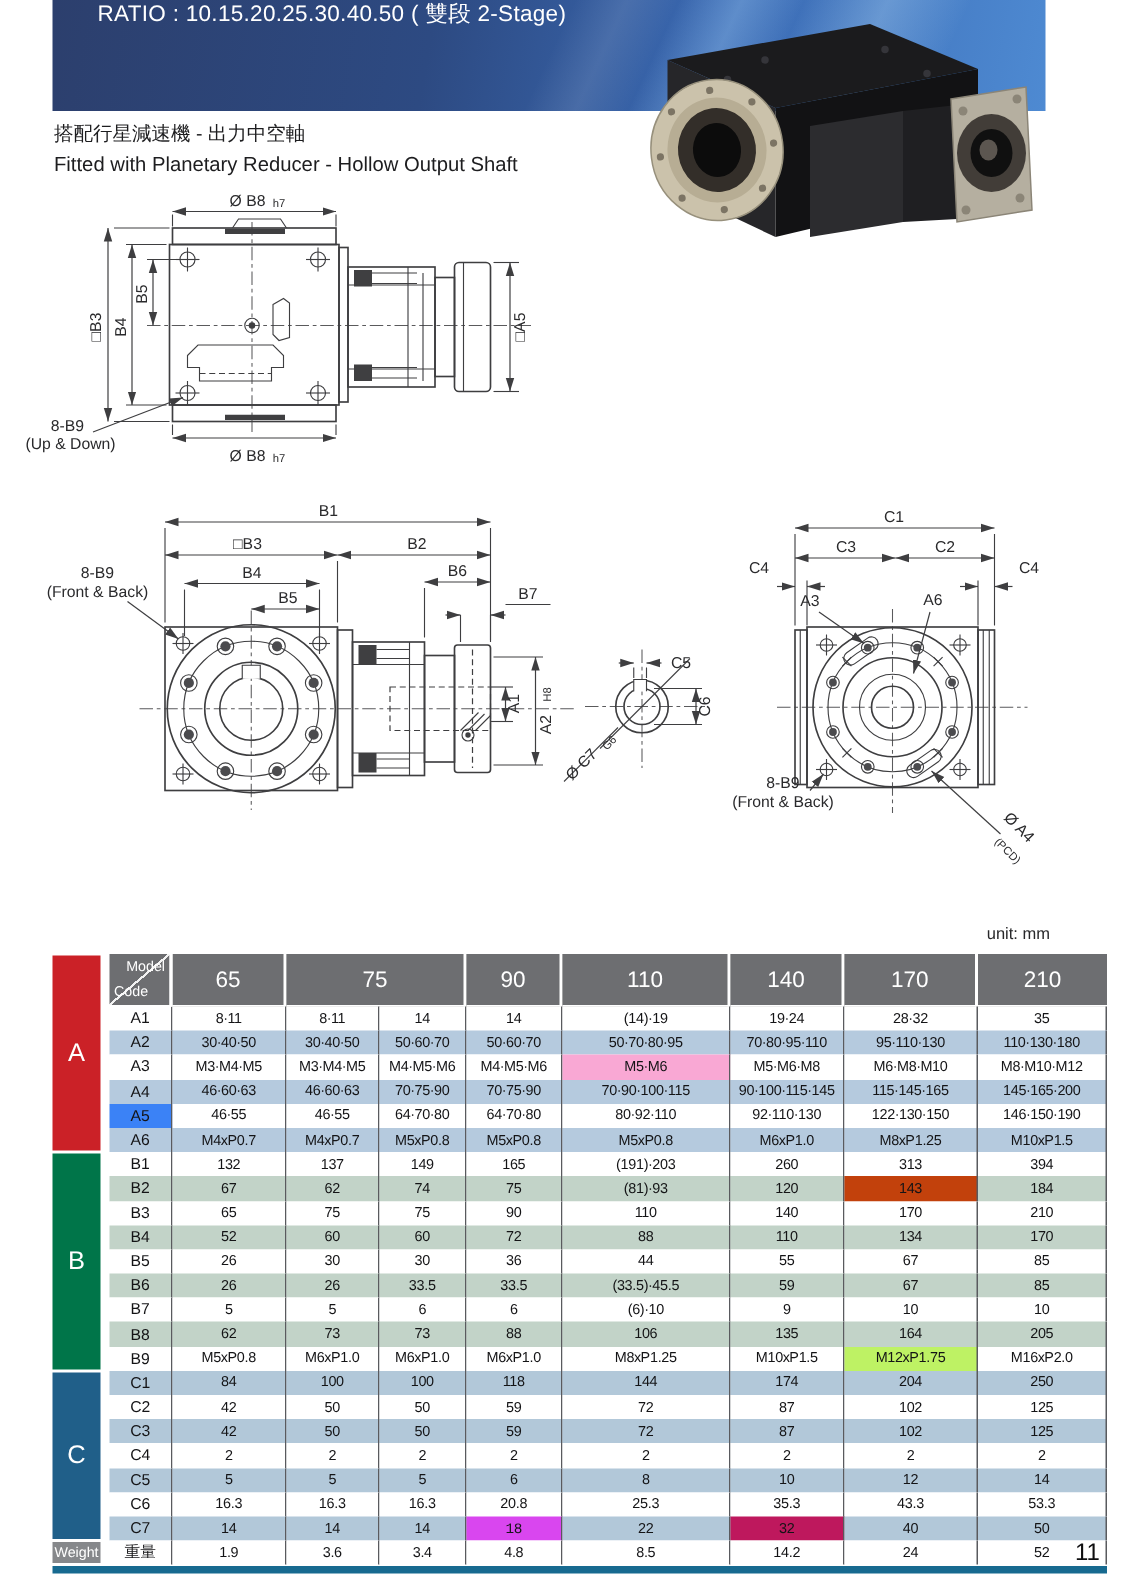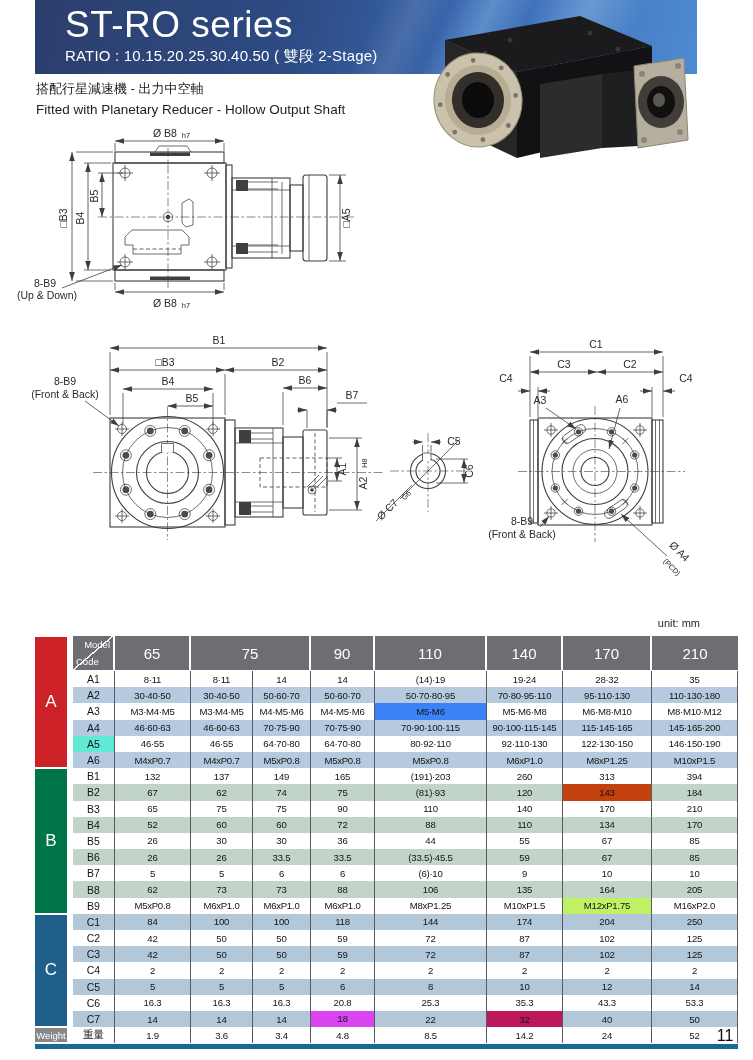--- a/index.html
+++ b/index.html
@@ -59,21 +59,20 @@
 
   .bottom-bar  { position:absolute; left:35px; top:1044px; width:703px; height:5px; background:var(--bottom-bar); }
   .page-number { position:absolute; left:706px; top:1027px; width:38px; text-align:center; font-size:16px; color:#0e0e0f; }
 </style>
 </head>
 <body>
 
 <div class="page">
 
   <div class="banner">
-    <h1>ST-RO series</h1>
     <div class="ratio">RATIO : 10.15.20.25.30.40.50 ( 雙段 2-Stage)</div>
   </div>
   <div class="sub zh">搭配行星減速機 - 出力中空軸</div>
   <div class="sub en">Fitted with Planetary Reducer - Hollow Output Shaft</div>
 
   <svg class="photo" width="355" height="162" viewBox="0 0 355 162">
     <g>
       <polygon points="55,40 190,16 262,46 127,72" fill="#1b1b1d"></polygon>
       <polygon points="55,40 127,72 127,158 55,124" fill="#262629"></polygon>
       <polygon points="127,72 262,46 262,126 127,158" fill="#121214"></polygon>
@@ -437,34 +436,34 @@
       <div class="dc" style="grid-area: 3 / 7; background: rgb(181, 202, 222);">50 · 60 · 70</div>
       <div class="dc" style="grid-area: 3 / 8; background: rgb(181, 202, 222);">50 · 70 · 80 · 95</div>
       <div class="dc" style="grid-area: 3 / 9; background: rgb(181, 202, 222);">70 · 80 · 95 · 110</div>
       <div class="dc" style="grid-area: 3 / 10; background: rgb(181, 202, 222);">95 · 110 · 130</div>
       <div class="dc" style="grid-area: 3 / 11; background: rgb(181, 202, 222);">110 · 130 · 180</div>
       <div class="cc" style="grid-area: 4 / 3; background: rgb(255, 255, 255);">A3</div>
       <div class="dc" style="grid-area: 4 / 4; background: rgb(255, 255, 255);">M3 · M4 · M5</div>
       <div class="dc" style="grid-area: 4 / 5; background: rgb(255, 255, 255);">M3 · M4 · M5</div>
       <div class="dc" style="grid-area: 4 / 6; background: rgb(255, 255, 255);">M4 · M5 · M6</div>
       <div class="dc" style="grid-area: 4 / 7; background: rgb(255, 255, 255);">M4 · M5 · M6</div>
-      <div class="dc" style="grid-area: 4 / 8; background: #3b82f6;">M5 · M6</div>
+      <div class="dc" style="grid-area: 4 / 8; background: #f9a8d4;">M5 · M6</div>
       <div class="dc" style="grid-area: 4 / 9; background: rgb(255, 255, 255);">M5 · M6 · M8</div>
       <div class="dc" style="grid-area: 4 / 10; background: rgb(255, 255, 255);">M6 · M8 · M10</div>
       <div class="dc" style="grid-area: 4 / 11; background: rgb(255, 255, 255);">M8 · M10 · M12</div>
       <div class="cc" style="grid-area: 5 / 3; background: rgb(181, 202, 222);">A4</div>
       <div class="dc" style="grid-area: 5 / 4; background: rgb(181, 202, 222);">46 · 60 · 63</div>
       <div class="dc" style="grid-area: 5 / 5; background: rgb(181, 202, 222);">46 · 60 · 63</div>
       <div class="dc" style="grid-area: 5 / 6; background: rgb(181, 202, 222);">70 · 75 · 90</div>
       <div class="dc" style="grid-area: 5 / 7; background: rgb(181, 202, 222);">70 · 75 · 90</div>
       <div class="dc" style="grid-area: 5 / 8; background: rgb(181, 202, 222);">70 · 90 · 100 · 115</div>
       <div class="dc" style="grid-area: 5 / 9; background: rgb(181, 202, 222);">90 · 100 · 115 · 145</div>
       <div class="dc" style="grid-area: 5 / 10; background: rgb(181, 202, 222);">115 · 145 · 165</div>
       <div class="dc" style="grid-area: 5 / 11; background: rgb(181, 202, 222);">145 · 165 · 200</div>
-      <div class="cc" style="grid-area: 6 / 3; background: #5eead4;">A5</div>
+      <div class="cc" style="grid-area: 6 / 3; background: #3b82f6;">A5</div>
       <div class="dc" style="grid-area: 6 / 4; background: rgb(255, 255, 255);">46 · 55</div>
       <div class="dc" style="grid-area: 6 / 5; background: rgb(255, 255, 255);">46 · 55</div>
       <div class="dc" style="grid-area: 6 / 6; background: rgb(255, 255, 255);">64 · 70 · 80</div>
       <div class="dc" style="grid-area: 6 / 7; background: rgb(255, 255, 255);">64 · 70 · 80</div>
       <div class="dc" style="grid-area: 6 / 8; background: rgb(255, 255, 255);">80 · 92 · 110</div>
       <div class="dc" style="grid-area: 6 / 9; background: rgb(255, 255, 255);">92 · 110 · 130</div>
       <div class="dc" style="grid-area: 6 / 10; background: rgb(255, 255, 255);">122 · 130 · 150</div>
       <div class="dc" style="grid-area: 6 / 11; background: rgb(255, 255, 255);">146 · 150 · 190</div>
       <div class="cc" style="grid-area: 7 / 3; background: rgb(181, 202, 222);">A6</div>
       <div class="dc" style="grid-area: 7 / 4; background: rgb(181, 202, 222);">M4 x P0.7</div>

